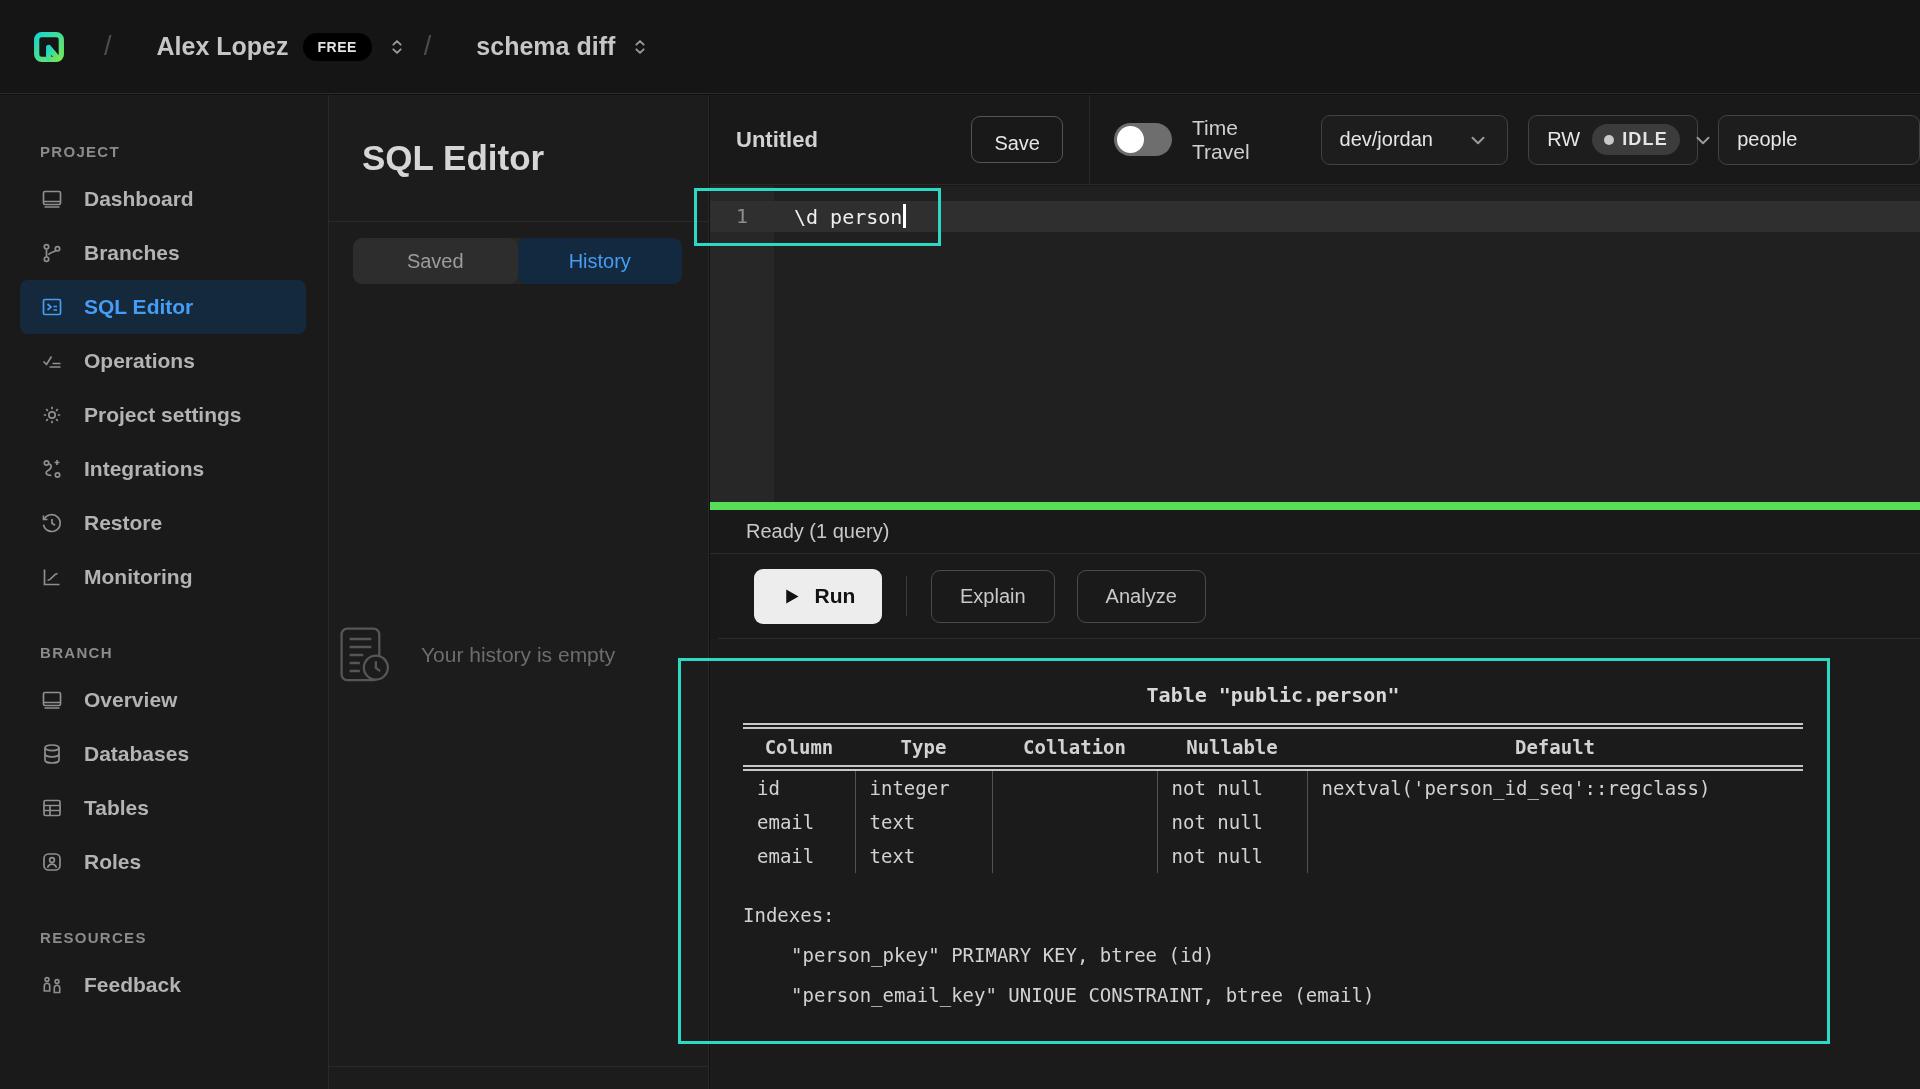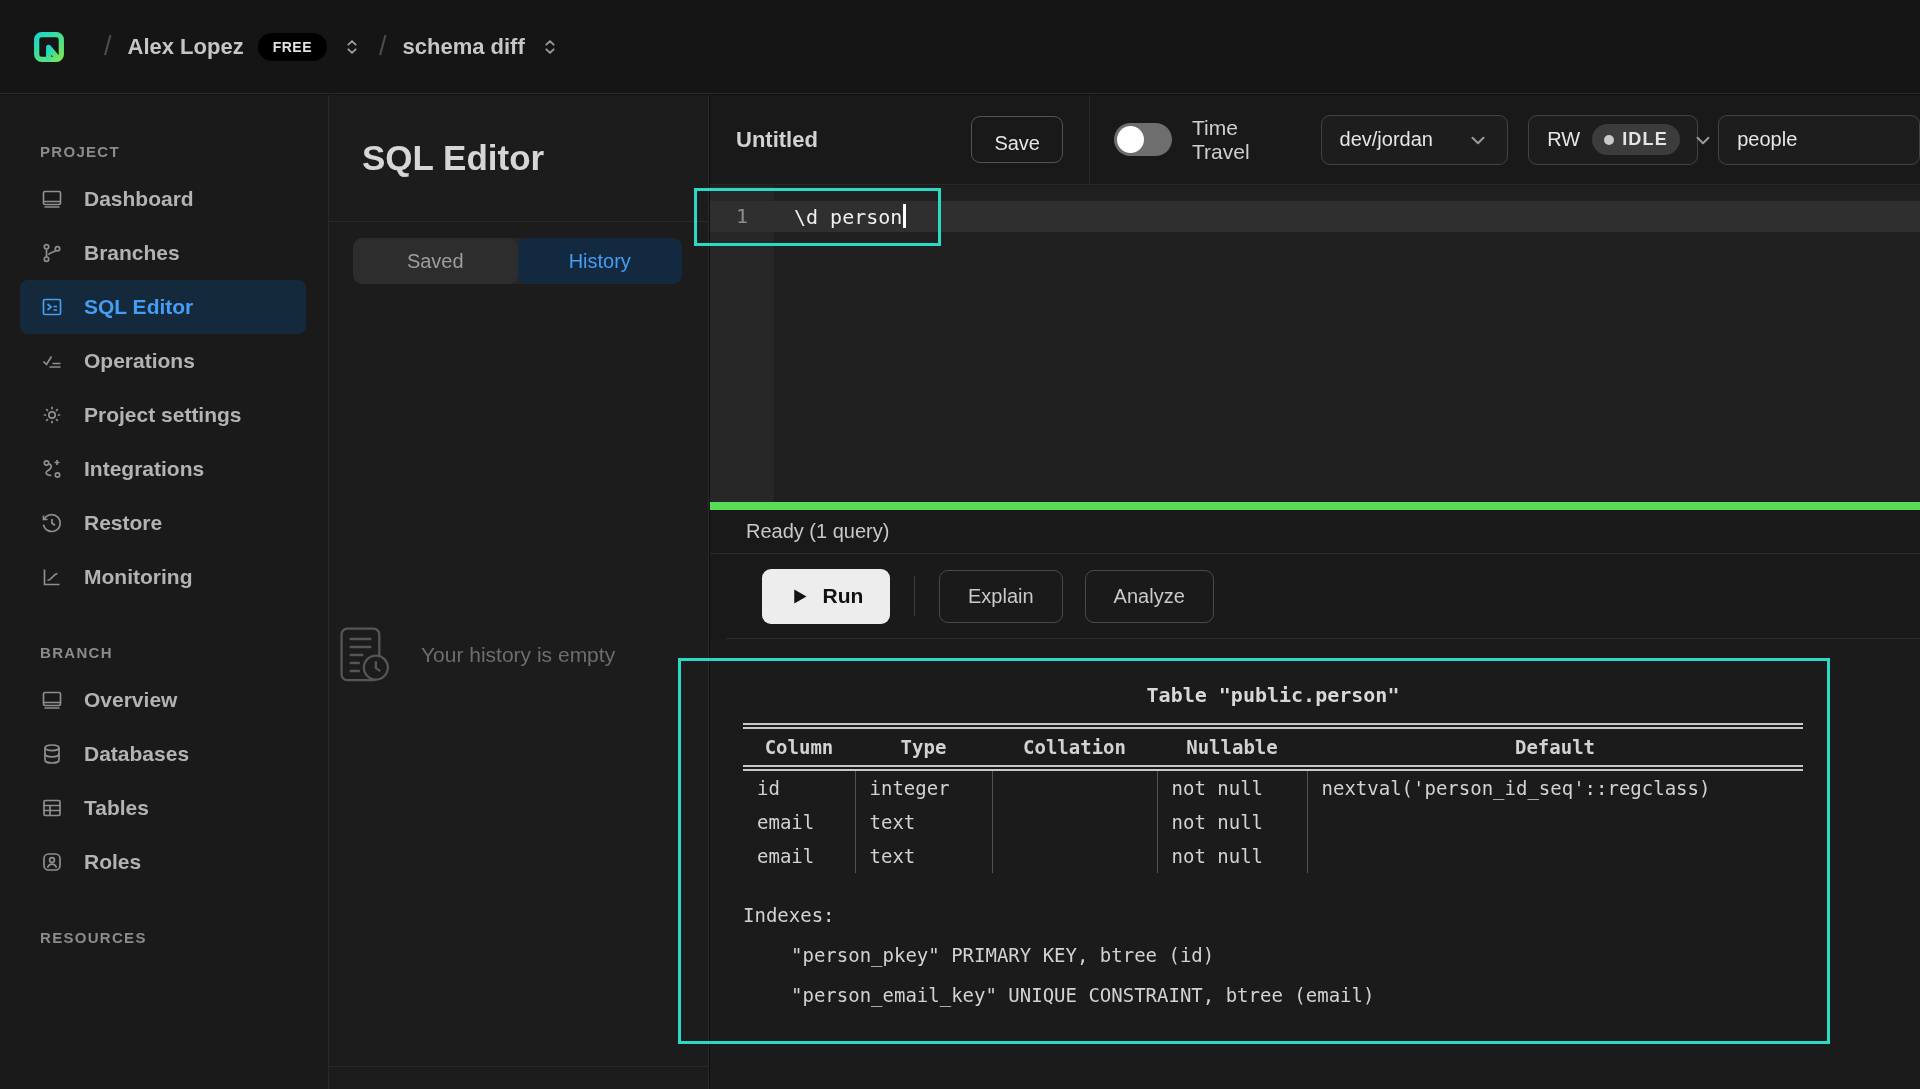--- a/index.html
+++ b/index.html
@@ -10,21 +10,21 @@
   html,body{background:#101010;}
   body{width:1920px;height:1089px;position:relative;overflow:hidden;
        font-family:"Liberation Sans",sans-serif;color:#c9c9c9;}
   svg{display:block;}
 
   
   .topbar{position:absolute;left:0;top:0;width:1920px;height:94px;background:#151515;
           border-bottom:1px solid #2b2b2b;display:flex;align-items:center;padding-left:26px;}
   .logo{width:46px;height:46px;margin-right:16px;}
   .crumb-sep{color:#4d4d4d;font-size:27px;font-weight:300;margin:0 16px;}
-  .crumb-name{color:#c6c6c6;font-size:22px;font-weight:600;}
+  .crumb-name{color:#c6c6c6;font-size:25px;font-weight:600;margin-left:29px;}
   .badge-free{background:#000000;color:#e2e2e2;font-size:14px;font-weight:700;letter-spacing:.5px;
               border-radius:999px;padding:6px 15px;margin-left:14px;}
   .chev-stack{margin-left:14px;color:#9a9a9a;cursor:pointer;}
 
   
   .sidebar{position:absolute;left:0;top:95px;width:328px;bottom:0;background:#1a1a1a;padding-top:48px;}
   .side-section{margin-bottom:40px;}
   .side-label{color:#8b8b8b;font-size:15px;font-weight:700;letter-spacing:1.3px;margin:0 0 12px 40px;}
   .side-item{display:flex;align-items:center;gap:20px;height:54px;margin:0 22px 0 20px;
              padding-left:20px;color:#b3b3b3;font-size:21px;font-weight:600;border-radius:8px;cursor:pointer;}
@@ -75,21 +75,21 @@
   .gutter{position:absolute;left:0;top:0;bottom:0;width:64px;background:#272727;}
   .active-line{position:absolute;left:0;right:0;top:15px;height:31px;background:#2f2f2f;}
   .code-row{position:absolute;left:0;right:0;top:18px;font-family:"DejaVu Sans Mono",monospace;font-size:20px;}
   .lineno{position:absolute;left:0;width:64px;text-align:center;color:#8d8d8d;}
   .code{position:absolute;left:84px;color:#efefef;}
   .caret{display:inline-block;width:3px;height:24px;background:#fff;vertical-align:-4px;margin-left:1px;}
 
   .progress{position:absolute;left:0;right:0;top:407px;height:8px;background:var(--green);}
   .statusbar{position:absolute;left:0;right:0;top:415px;height:44px;border-bottom:1px solid #2c2c2c;
              display:flex;align-items:center;padding-left:36px;color:#c9c9c9;font-size:20px;}
-  .toolbar{position:absolute;left:16px;right:0;top:459px;height:85px;border-bottom:1px solid #2c2c2c;
+  .toolbar{position:absolute;left:8px;right:0;top:459px;height:85px;border-bottom:1px solid #2c2c2c;
            display:flex;align-items:center;padding-left:36px;gap:24px;background:#1a1a1a;}
   .btn-run{display:flex;align-items:center;justify-content:center;gap:13px;width:128px;height:55px;
            background:#ededed;border:none;border-radius:9px;font-family:inherit;
            font-size:21px;font-weight:600;color:#121212;cursor:pointer;}
   .tool-sep{width:1px;height:40px;background:#3c3c3c;}
   .btn-ghost{height:53px;padding:0 28px;background:none;border:1px solid #4a4a4a;border-radius:9px;
              color:#c9c9c9;font-size:20px;font-family:inherit;cursor:pointer;}
   .btn-ghost + .btn-ghost{margin-left:-2px;}
 
   
@@ -265,20 +265,31 @@
             <circle cx="12" cy="10" r="2.4"></circle>
             <path d="M7.5 17.8c.9-2.4 2.6-3.6 4.5-3.6s3.6 1.2 4.5 3.6"></path>
           </svg>
       </span>
         <span>Roles</span>
     </div>
   </div>
 
   <div class="side-section">
     <div class="side-label">RESOURCES</div>
+    <div class="side-item">
+      <span class="icn">
+        <svg viewBox="0 0 24 24" width="24" height="24" fill="none" stroke="currentColor" stroke-width="1.6">
+            <circle cx="7" cy="6.5" r="1.9"></circle>
+            <path d="M4.3 18v-5a2.7 2.7 0 0 1 5.4 0v5z"></path>
+            <circle cx="17" cy="8.5" r="1.9"></circle>
+            <path d="M14.3 19.5v-4.5a2.7 2.7 0 0 1 5.4 0v4.5z"></path>
+          </svg>
+      </span>
+        <span>Feedback</span>
+    </div>
   </div>
 </nav>
 
 <section class="midpanel">
   <div class="mid-head">
     <h1 class="mid-title">SQL Editor</h1>
   </div>
   <div class="tabs">
     <div class="tab saved">Saved</div>
     <div class="tab history">History</div>

